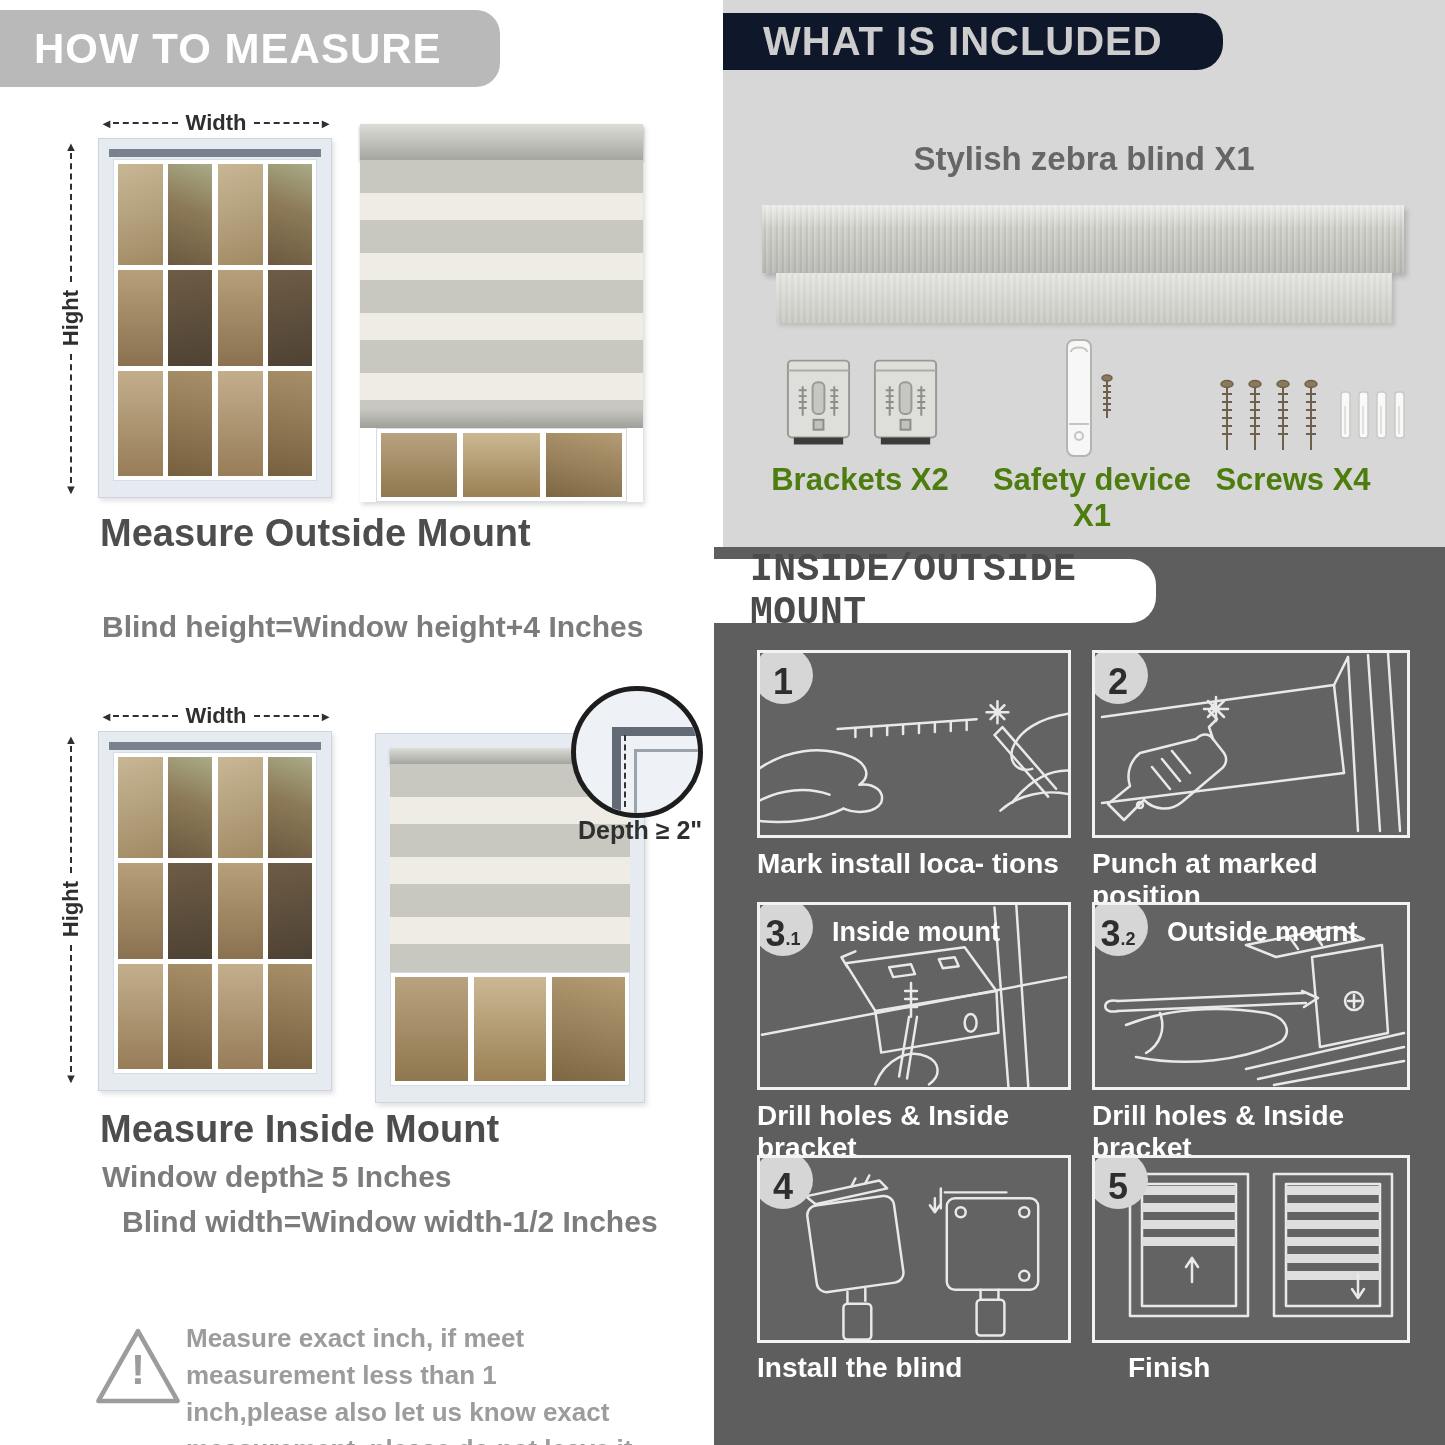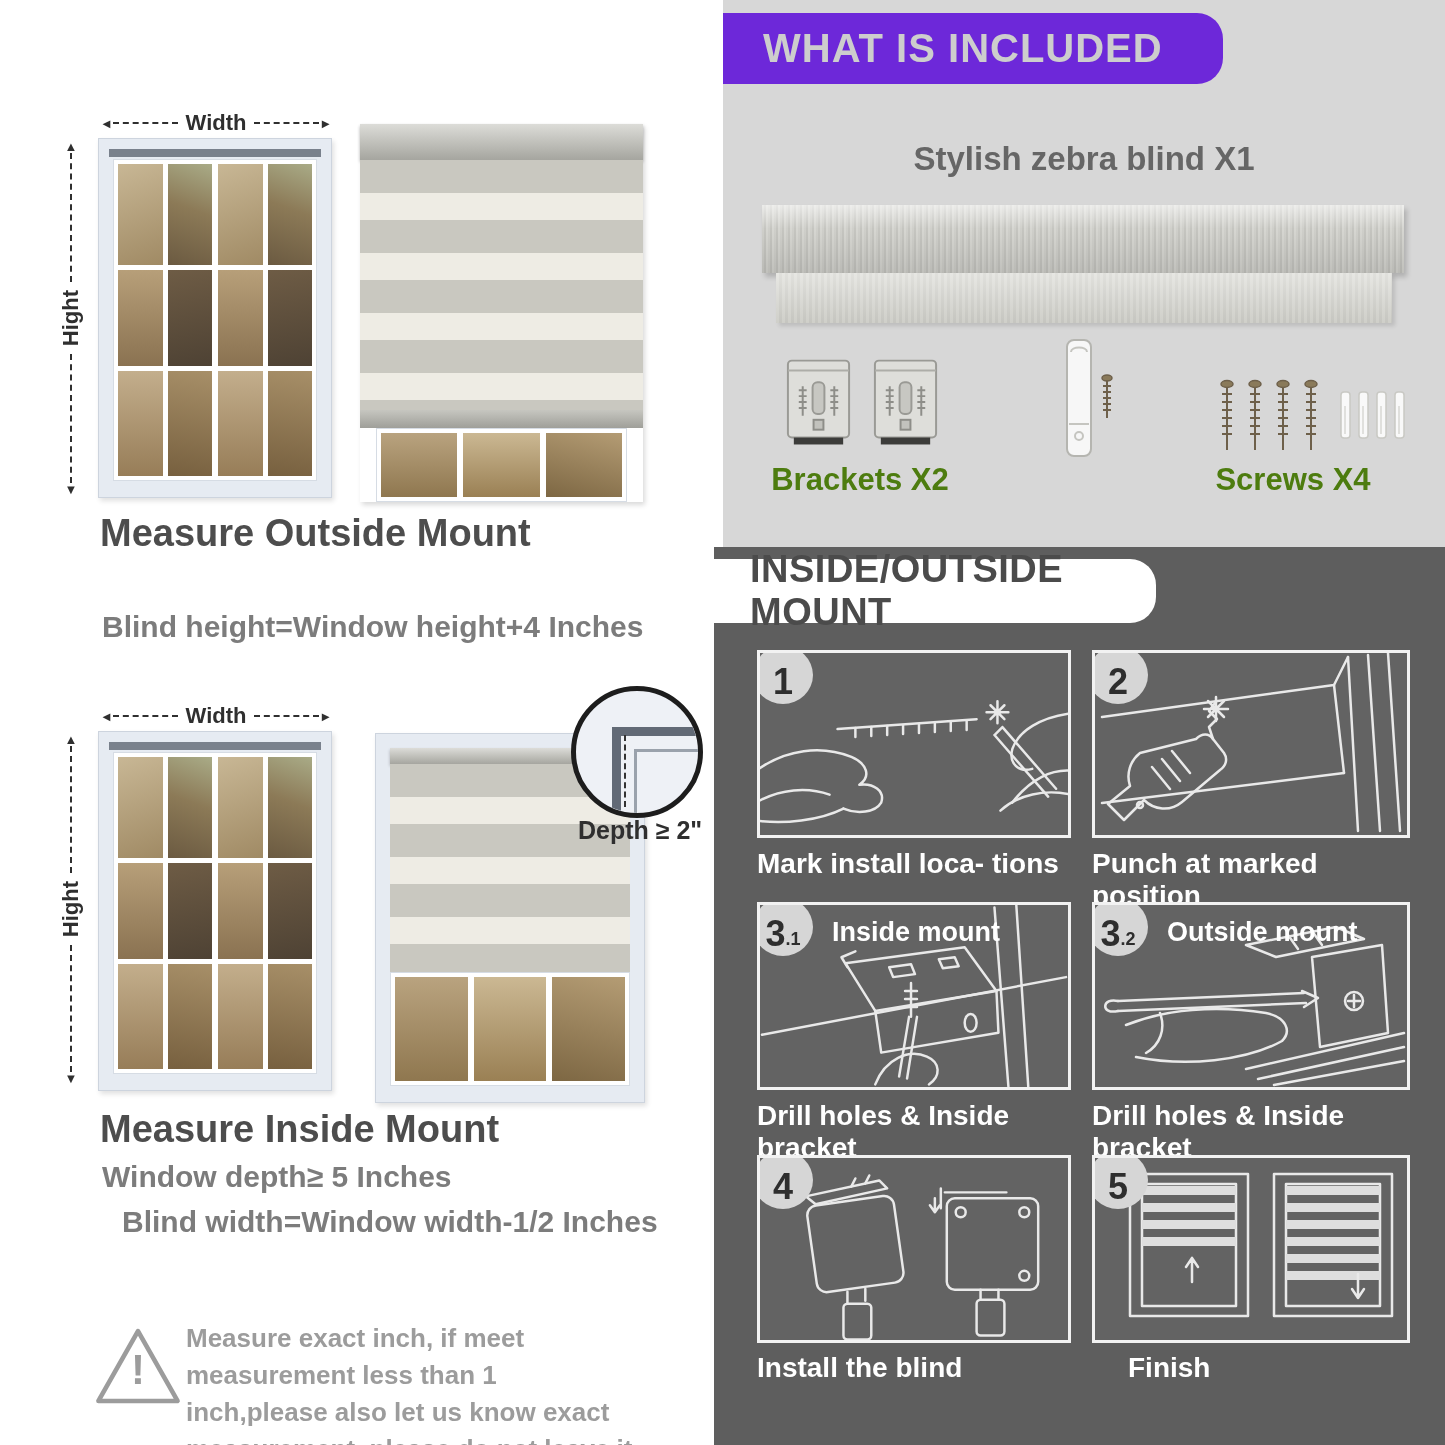--- a/index.html
+++ b/index.html
@@ -57,55 +57,58 @@
   .mag .c1{position:absolute;left:36px;top:36px;right:-12px;bottom:-12px;border-left:9px solid #626a76;border-top:9px solid #626a76;}
   .mag .c2{position:absolute;left:58px;top:58px;right:-12px;bottom:-12px;border-left:3px solid #9aa2ac;border-top:3px solid #9aa2ac;}
   .mag .d1{position:absolute;left:48px;top:44px;height:72px;border-left:2px dashed #333;}
   .depth-lbl{font-size:25px;font-weight:800;color:#2f2f2f;}
 
   
   .warn-text{color:#9c9c9c;font-size:26px;font-weight:700;line-height:1.42;}
 
   
   .included-panel{left:723px;top:0;width:722px;height:547px;background:#d7d7d7;}
-  .bar-included{left:723px;top:13px;width:500px;height:71px;background:#6d28d9;border-radius:0 26px 26px 0;
+  .bar-included{left:723px;top:13px;width:500px;height:57px;background:#0f172a;border-radius:0 26px 26px 0;
      display:flex;align-items:center;padding-left:40px;box-sizing:border-box;}
   .bar-included span{color:#cdcdcd;font-size:40px;font-weight:800;letter-spacing:1px;}
   .product-lbl{left:723px;top:140px;width:722px;text-align:center;color:#666;font-size:33px;font-weight:800;}
   .headrail{left:762px;top:205px;width:642px;height:68px;
      background:linear-gradient(180deg,rgba(255,255,255,.6),rgba(255,255,255,0) 35%,rgba(0,0,0,.10)),
        repeating-linear-gradient(90deg,#cfcfca 0 2px,#c5c5c0 2px 4px,#d6d6d1 4px 6px);
      box-shadow:3px 4px 5px rgba(0,0,0,.18);}
   .headflap{left:776px;top:273px;width:616px;height:50px;
      background:linear-gradient(180deg,rgba(255,255,255,.35),rgba(0,0,0,.05)),
        repeating-linear-gradient(90deg,#dadad4 0 3px,#d0d0ca 3px 6px);
      box-shadow:3px 3px 4px rgba(0,0,0,.12);}
   .item-lbl{color:#4d7c0f;font-size:31px;font-weight:800;text-align:center;}
 
   
   .dark-panel{left:714px;top:547px;width:731px;height:898px;background:#5e5e5e;}
   .bar-mount{left:714px;top:559px;width:442px;height:64px;background:#fff;border-radius:0 26px 26px 0;
-     display:flex;align-items:center;padding-left:36px;box-sizing:border-box;}
+     display:flex;align-items:center;padding-left:36px;box-sizing:border-box;font-family:Liberation Mono, monospace;}
   .bar-mount span{color:#4b4b4b;font-size:38px;font-weight:800;letter-spacing:.5px;}
 
   .step-panel{background:#636363;border:3px solid #f2f2f2;box-sizing:border-box;overflow:hidden;}
   .badge{position:absolute;left:-7px;top:-7px;width:60px;height:58px;background:#d6d6d6;border-radius:50%;
      display:flex;align-items:flex-end;justify-content:center;padding-bottom:4px;box-sizing:border-box;}
   .badge .n{font-size:36px;font-weight:800;color:#2e2e2e;line-height:1;}
   .badge .s{font-size:18px;font-weight:800;color:#2e2e2e;line-height:1.4;}
   .ptitle{position:absolute;left:72px;top:12px;color:#fff;font-size:27px;font-weight:800;}
   .caption{color:#fff;font-size:28px;font-weight:800;}
   .step-panel svg{position:absolute;left:0;top:0;width:100%;height:100%;}
   .lineart{stroke:#e9e9e9;stroke-width:2.5;fill:none;stroke-linecap:round;stroke-linejoin:round;}
 </style>
 </head>
 <body>
 
 <div id="page">
 
+  <div class="abs bar-left-header">
+    <span>HOW TO MEASURE</span>
+  </div>
 
   <div class="abs h-arrow" style="left:100px;top:110px;width:232px;">
     <span class="arr">◄</span>
     <div class="dash"></div>
     <span class="lbl">Width</span>
     <div class="dash"></div>
     <span class="arr">►</span>
   </div>
 
   <div class="abs v-arrow" style="left:58px;top:140px;height:356px;">
@@ -280,20 +283,21 @@
         <rect x="144" y="20" width="9" height="46" rx="3"></rect>
       <rect x="162" y="20" width="9" height="46" rx="3"></rect>
         <rect x="180" y="20" width="9" height="46" rx="3"></rect>
     </g>
     <g stroke="#d8d8d3" stroke-width="1.5">
       <path d="M130 34 v28 M148 34 v28 M166 34 v28 M184 34 v28"></path>
     </g>
   </svg>
 
   <div class="abs item-lbl" style="left:770px;top:462px;width:180px;">Brackets X2</div>
+  <div class="abs item-lbl" style="left:982px;top:462px;width:220px;">Safety device X1</div>
   <div class="abs item-lbl" style="left:1208px;top:462px;width:170px;">Screws X4</div>
 
   <div class="abs dark-panel"></div>
 
   <div class="abs bar-mount">
     <span>INSIDE/OUTSIDE MOUNT</span>
   </div>
 
   <div class="abs step-panel" style="left:757px;top:650px;width:314px;height:188px;">
     <svg viewBox="0 0 310 182" class="lineart">

